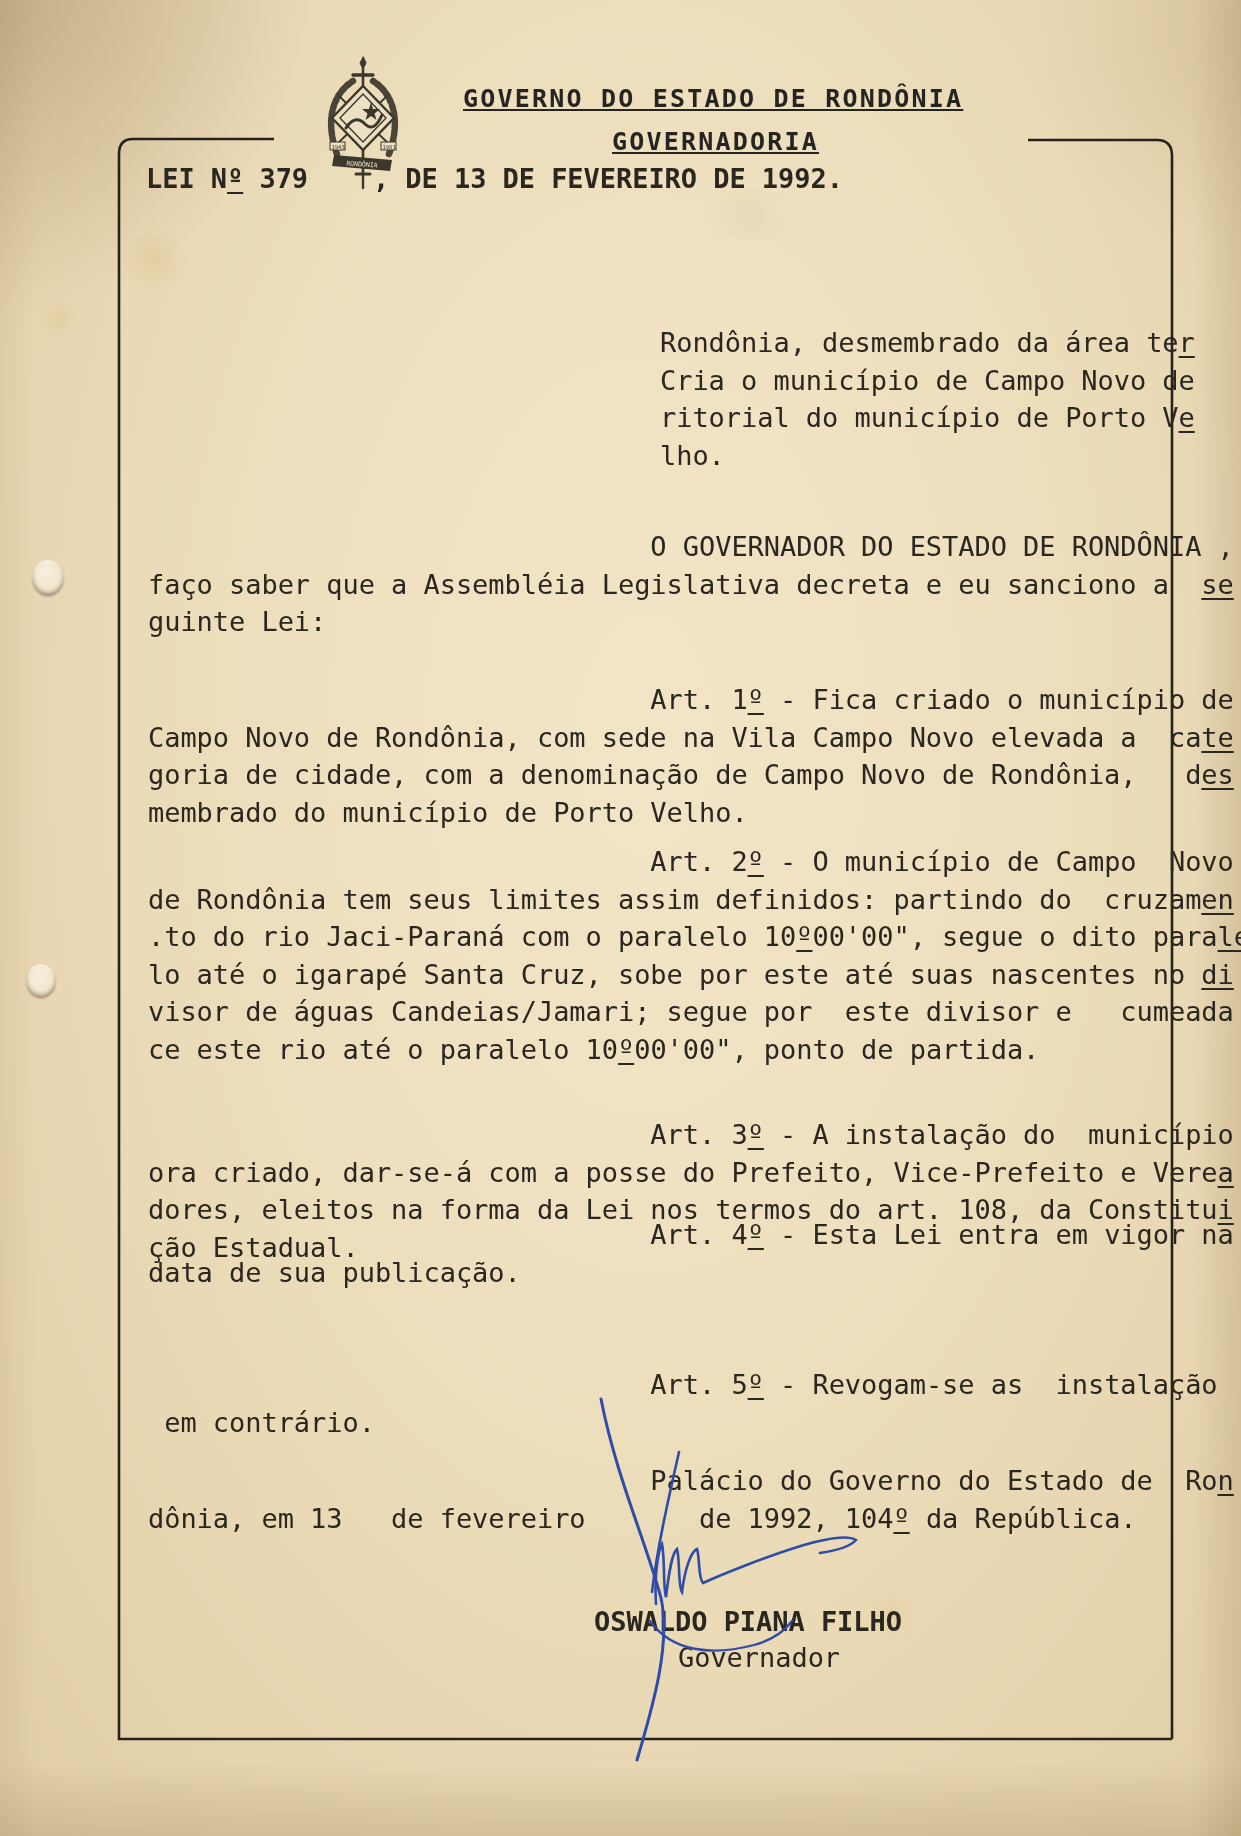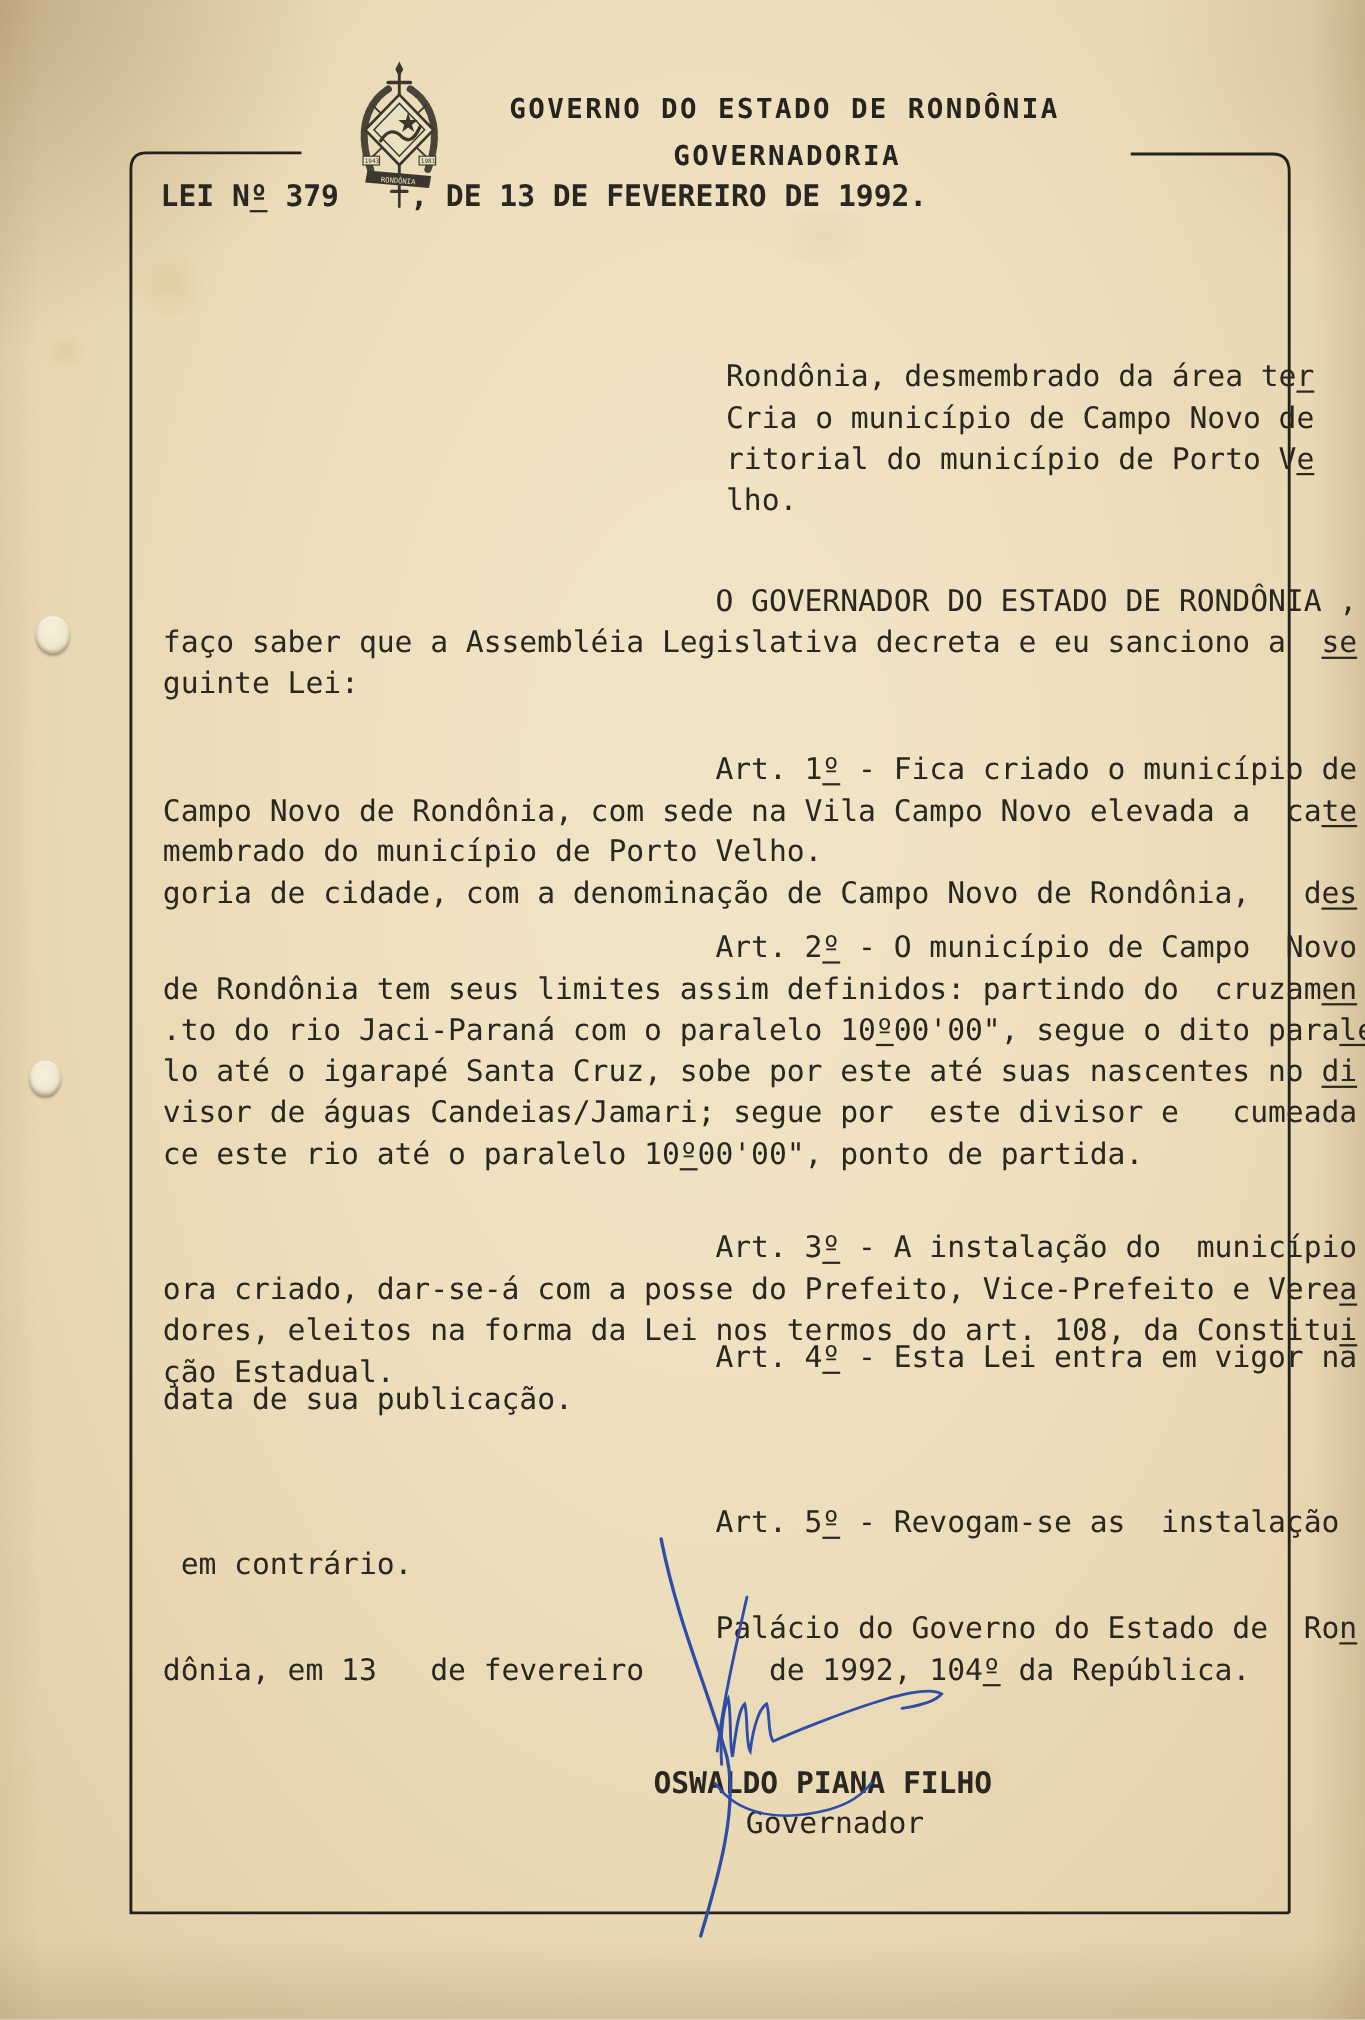--- a/index.html
+++ b/index.html
@@ -15,21 +15,21 @@
       linear-gradient(to left, rgba(120,92,52,.17), rgba(120,92,52,0) 4%),
       linear-gradient(to top, rgba(120,92,52,.18), rgba(120,92,52,0) 4%),
       linear-gradient(to right, rgba(120,92,52,.08), rgba(120,92,52,0) 3%),
       radial-gradient(ellipse at 52% 40%, #f2e5c7 0%, #eee0bf 38%, #e8d7b2 68%, #e0cda6 100%);
   }
   .stain{position:absolute;border-radius:50%;pointer-events:none;}
   .block{position:absolute;font-size:27px;line-height:37.5px;letter-spacing:-0.05px;}
   .tl{white-space:pre;}
   .u{text-decoration:underline;text-decoration-thickness:2px;text-underline-offset:4px;}
   .bold{font-weight:bold;}
-  .hdr{position:absolute;font-size:25px;font-weight:bold;letter-spacing:2.2px;white-space:pre;color:#262420;}
+  .hdr{position:absolute;font-size:25px;font-weight:bold;letter-spacing:2.2px;white-space:pre;color:#262420;text-decoration:underline;}
   .hole{position:absolute;border-radius:50%;
     background:radial-gradient(circle at 45% 35%, #f7efdc 0%, #f0e6cd 60%, #e6d8b8 100%);
     box-shadow:inset 0 -3px 4px rgba(70,50,25,.45), inset 0 2px 2px rgba(255,255,255,.5), 0 1px 2px rgba(90,65,35,.25);}
   svg{display:block;}
   .overlay{position:absolute;left:0;top:0;pointer-events:none;}
 </style>
 </head>
 <body>
 
 <div class="page">
@@ -100,22 +100,22 @@
 
   <div class="block" style="left:148px;top:528px;">
       <div class="tl"><span>                               O GOVERNADOR DO ESTADO DE RONDÔNIA ,</span></div>
       <div class="tl"><span>faço saber que a Assembléia Legislativa decreta e eu sanciono a  </span><span class="u">se</span></div>
       <div class="tl"><span>guinte Lei:</span></div>
     </div>
 
   <div class="block" style="left:148px;top:681px;">
       <div class="tl"><span>                               Art. 1</span><span class="u">º</span><span> - Fica criado o município de</span></div>
       <div class="tl"><span>Campo Novo de Rondônia, com sede na Vila Campo Novo elevada a  ca</span><span class="u">te</span></div>
+      <div class="tl"><span>goria de cidade, com a denominação de Campo Novo de Rondônia,   d</span><span class="u">es</span></div>
       <div class="tl"><span>membrado do município de Porto Velho.</span></div>
-      <div class="tl"><span>goria de cidade, com a denominação de Campo Novo de Rondônia,   d</span><span class="u">es</span></div>
     </div>
   <div class="block" style="left:148px;top:843px;">
       <div class="tl"><span>                               Art. 2</span><span class="u">º</span><span> - O município de Campo  Novo</span></div>
       <div class="tl"><span>de Rondônia tem seus limites assim definidos: partindo do  cruzam</span><span class="u">en</span></div>
       <div class="tl"><span>.to do rio Jaci-Paraná com o paralelo 10</span><span class="u">º</span><span>00'00", segue o dito para</span><span class="u">le</span></div>
       <div class="tl"><span>lo até o igarapé Santa Cruz, sobe por este até suas nascentes no </span><span class="u">di</span></div>
       <div class="tl"><span>visor de águas Candeias/Jamari; segue por  este divisor e   cumeada</span></div>
       <div class="tl"><span>ce este rio até o paralelo 10</span><span class="u">º</span><span>00'00", ponto de partida.</span></div>
     </div>
   <div class="block" style="left:148px;top:1116px;">

